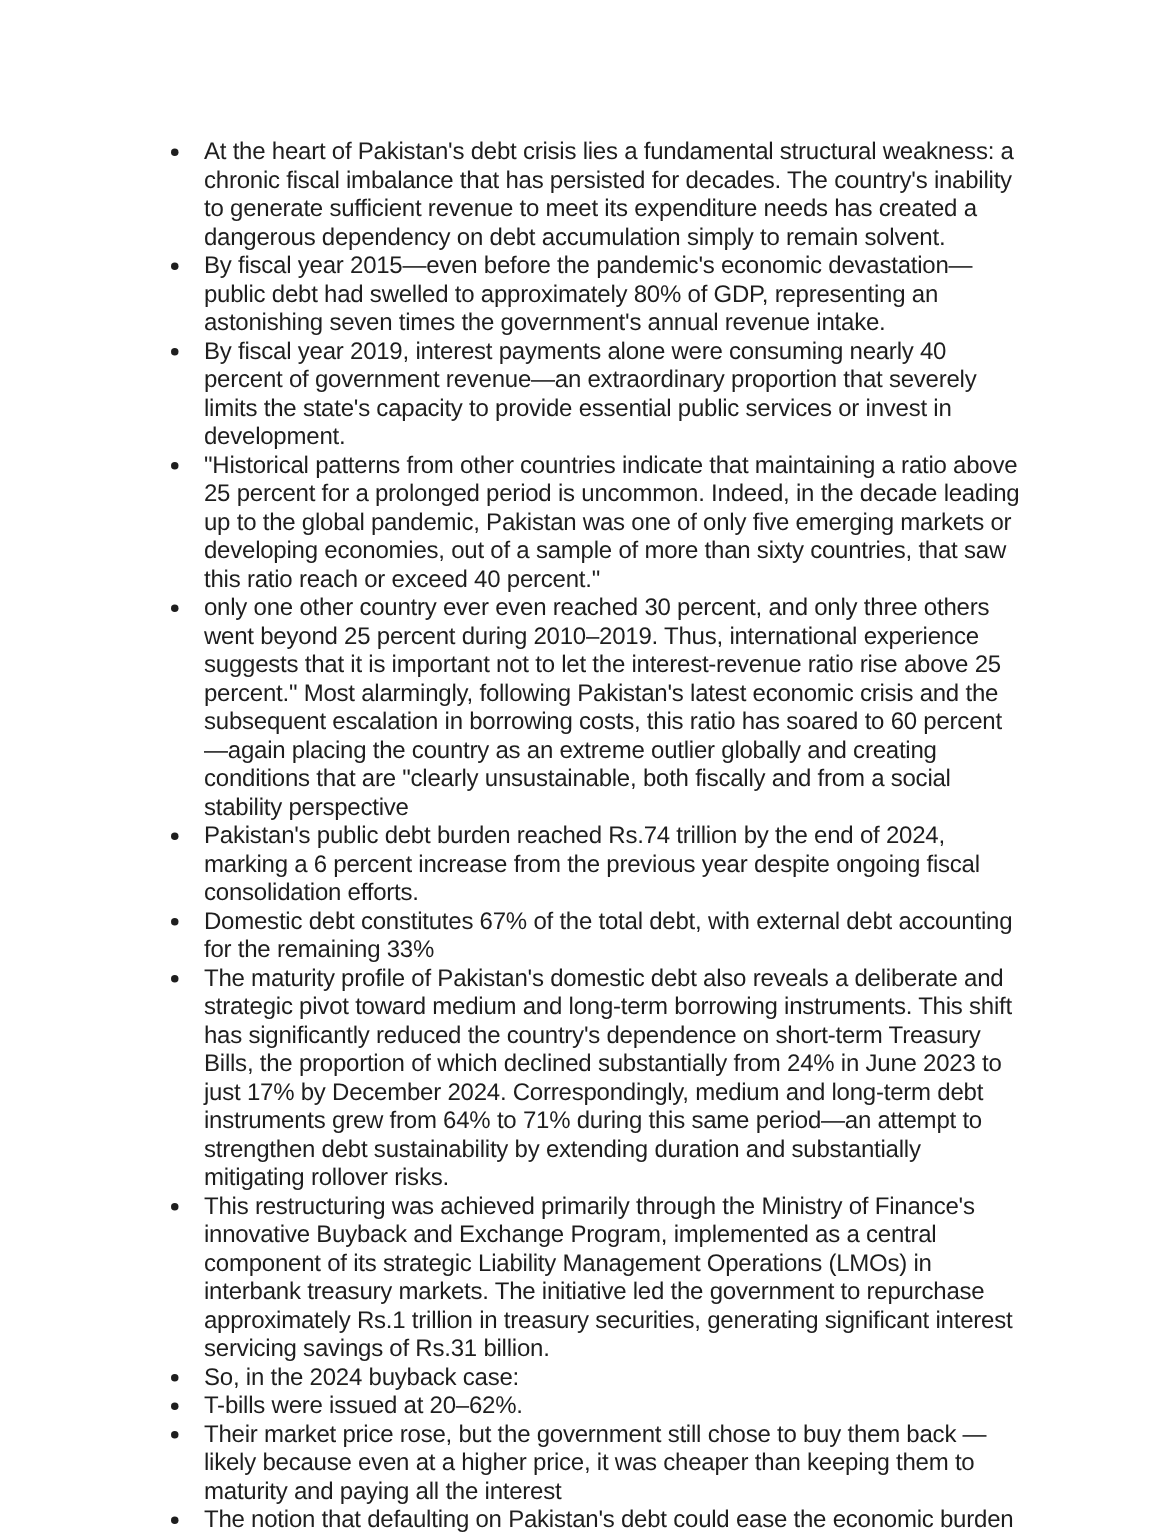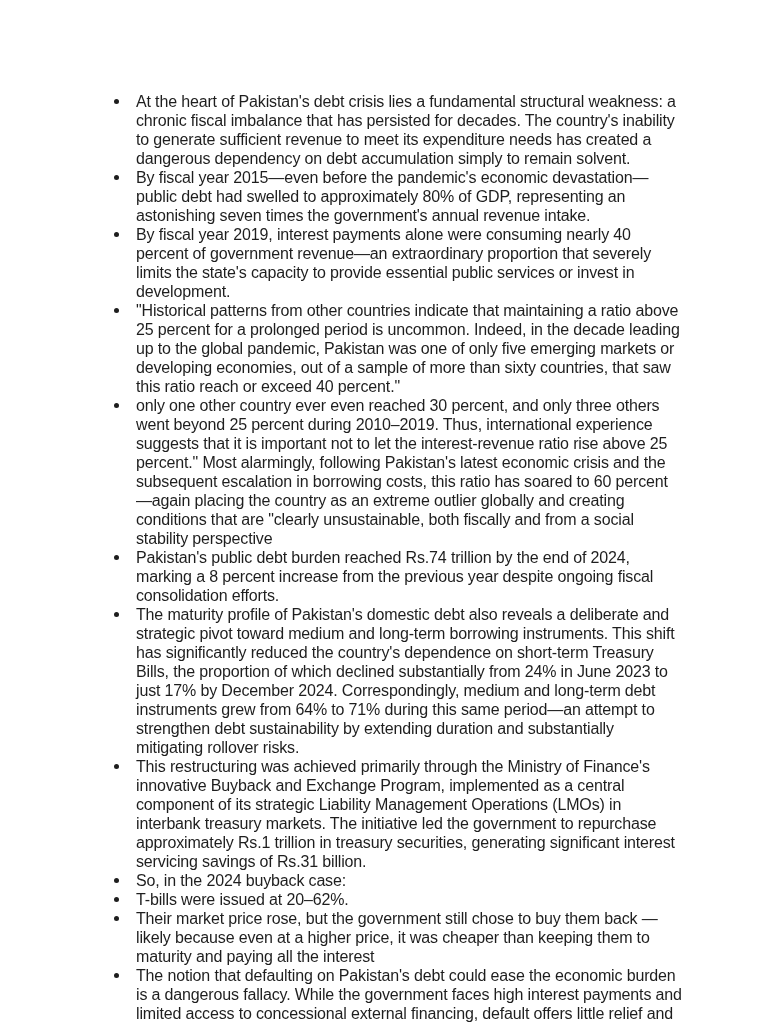--- a/index.html
+++ b/index.html
@@ -73,21 +73,25 @@
     <li class="bullet-item">
       <span class="bullet-dot"></span>
       <span class="bullet-text">"Historical patterns from other countries indicate that maintaining a ratio above 25 percent for a prolonged period is uncommon. Indeed, in the decade leading up to the global pandemic, Pakistan was one of only five emerging markets or developing economies, out of a sample of more than sixty countries, that saw this ratio reach or exceed 40 percent."</span>
     </li>
     <li class="bullet-item">
       <span class="bullet-dot"></span>
       <span class="bullet-text">only one other country ever even reached 30 percent, and only three others went beyond 25 percent during 2010–2019. Thus, international experience suggests that it is important not to let the interest-revenue ratio rise above 25 percent." Most alarmingly, following Pakistan's latest economic crisis and the subsequent escalation in borrowing costs, this ratio has soared to 60 percent—again placing the country as an extreme outlier globally and creating conditions that are "clearly unsustainable, both fiscally and from a social stability perspective</span>
     </li>
     <li class="bullet-item">
       <span class="bullet-dot"></span>
-      <span class="bullet-text">Pakistan's public debt burden reached Rs.74 trillion by the end of 2024, marking a 8 percent increase from the previous year despite ongoing fiscal consolidation efforts.</span>
+      <span class="bullet-text">Pakistan's public debt burden reached Rs.74 trillion by the end of 2024, marking a 6 percent increase from the previous year despite ongoing fiscal consolidation efforts.</span>
+    </li>
+    <li class="bullet-item">
+      <span class="bullet-dot"></span>
+      <span class="bullet-text">Domestic debt constitutes 67% of the total debt, with external debt accounting for the remaining 33%</span>
     </li>
     <li class="bullet-item">
       <span class="bullet-dot"></span>
       <span class="bullet-text">The maturity profile of Pakistan's domestic debt also reveals a deliberate and strategic pivot toward medium and long-term borrowing instruments. This shift has significantly reduced the country's dependence on short-term Treasury Bills, the proportion of which declined substantially from 24% in June 2023 to just 17% by December 2024. Correspondingly, medium and long-term debt instruments grew from 64% to 71% during this same period—an attempt to strengthen debt sustainability by extending duration and substantially mitigating rollover risks.</span>
     </li>
     <li class="bullet-item">
       <span class="bullet-dot"></span>
       <span class="bullet-text">This restructuring was achieved primarily through the Ministry of Finance's innovative Buyback and Exchange Program, implemented as a central component of its strategic Liability Management Operations (LMOs) in interbank treasury markets. The initiative led the government to repurchase approximately Rs.1 trillion in treasury securities, generating significant interest servicing savings of Rs.31 billion.</span>
     </li>
     <li class="bullet-item">

